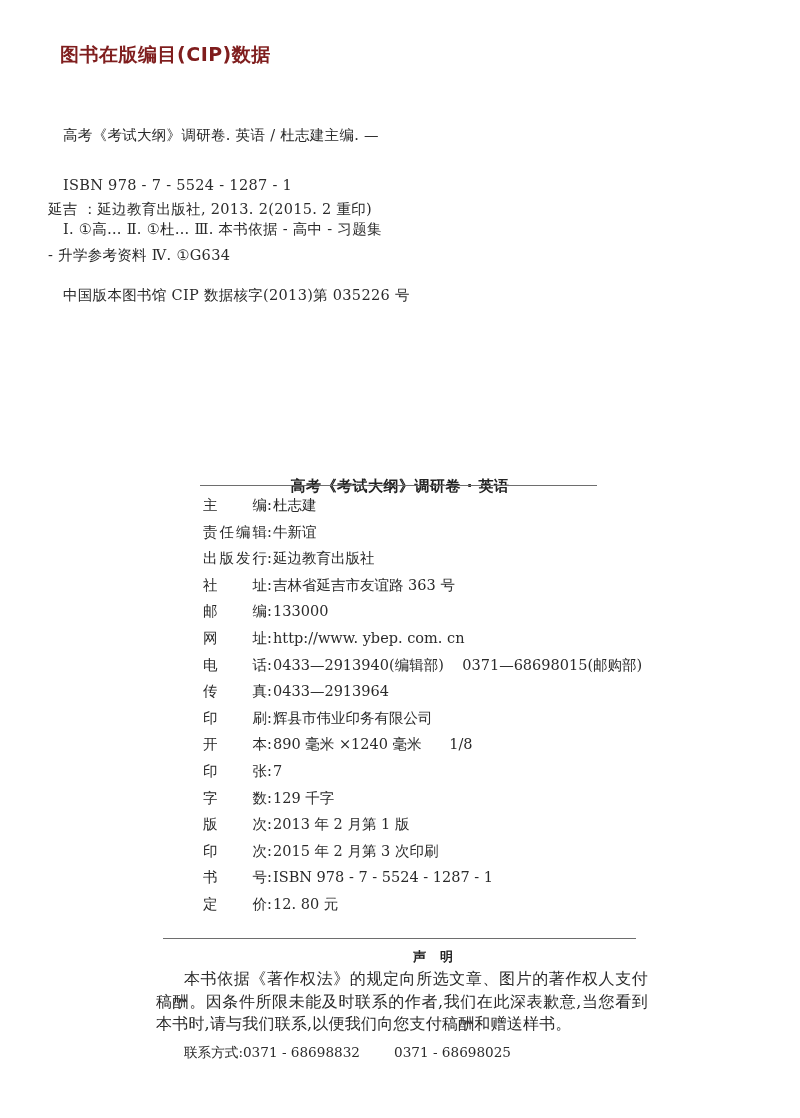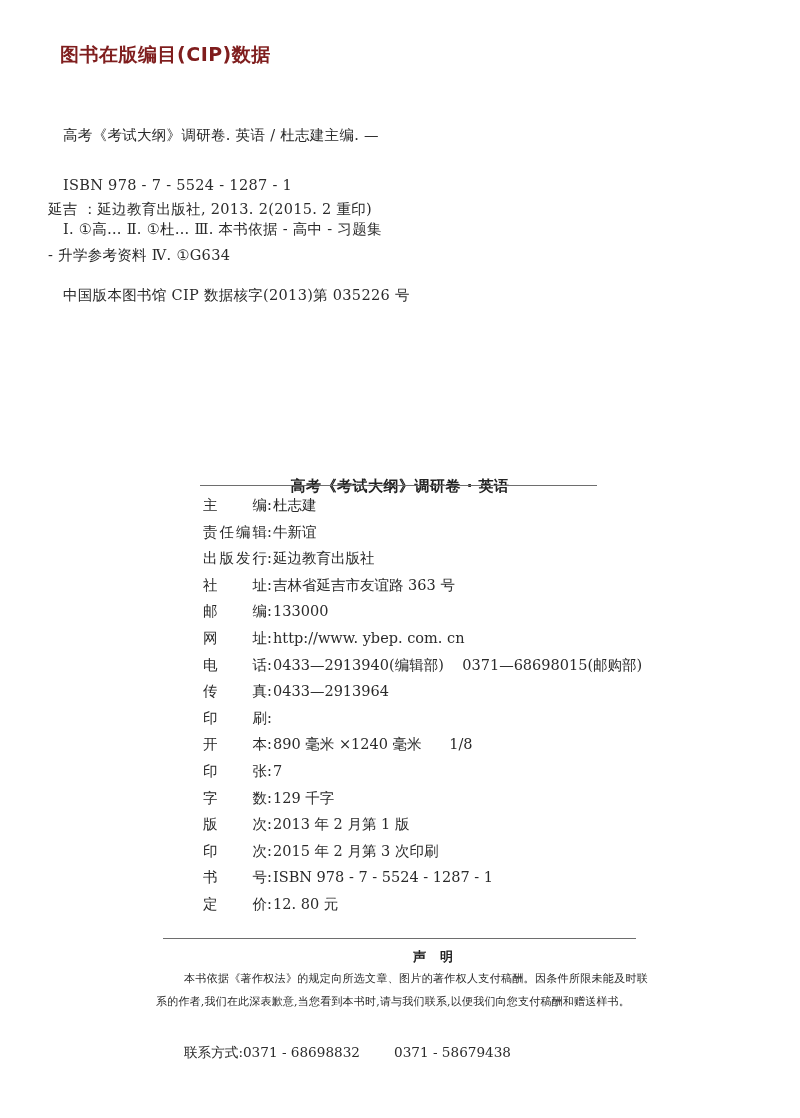--- a/index.html
+++ b/index.html
@@ -53,21 +53,21 @@
     .info-colon { width: 6px; display: inline-block; }
 
     
     .statement-title {
       left: 0; width: 800px; top: 948px; text-align: center;
       font-family: "DejaVu Sans", "Liberation Sans", sans-serif;
       font-size: 13px; font-weight: bold; letter-spacing: 14px; color: #222; margin-left: 40px;
     }
     .statement-body {
       position: absolute; left: 156px; top: 968px; width: 492px;
-      font-size: 11px; line-height: 22.5px; color: #2a2a2a;
+      font-size: 16px; line-height: 22.5px; color: #2a2a2a;
       text-align: justify; text-indent: 28px; white-space: normal;
       letter-spacing: 0.2px;
     }
     .statement-contact {
       left: 184px; top: 1044px; font-size: 13.6px; color: #2a2a2a;
     }
     .contact-gap { display: inline-block; width: 34px; }
   </style>
 </head>
 <body>
@@ -164,20 +164,21 @@
         <span class="info-colon">:</span>
         <span>0433—2913964</span>
     </div>
 
     <div class="info-row">
       <span class="info-label">
         <span>印</span>
           <span>刷</span>
       </span>
         <span class="info-colon">:</span>
+        <span>辉县市伟业印务有限公司</span>
     </div>
 
     <div class="info-row">
       <span class="info-label">
         <span>开</span>
           <span>本</span>
       </span>
         <span class="info-colon">:</span>
         <span style="white-space:pre;">890 毫米 ×1240 毫米      1/8</span>
     </div>
@@ -236,16 +237,16 @@
         <span>12. 80 元</span>
     </div>
 
   </div>
 
   <div class="rule" style="left:163px; top:938px; width:473px;"></div>
 
   <div class="abs statement-title">声明</div>
   <div class="statement-body">本书依据《著作权法》的规定向所选文章、图片的著作权人支付稿酬。因条件所限未能及时联系的作者,我们在此深表歉意,当您看到本书时,请与我们联系,以便我们向您支付稿酬和赠送样书。</div>
   <div class="abs statement-contact">
-    <span>联系方式:</span><span>0371 - 68698832</span><span class="contact-gap"></span><span>0371 - 58679438</span>
+    <span>联系方式:</span><span>0371 - 68698832</span><span class="contact-gap"></span><span>0371 - 68698025</span>
   </div>
 
 </div>
 
 </body></html>

